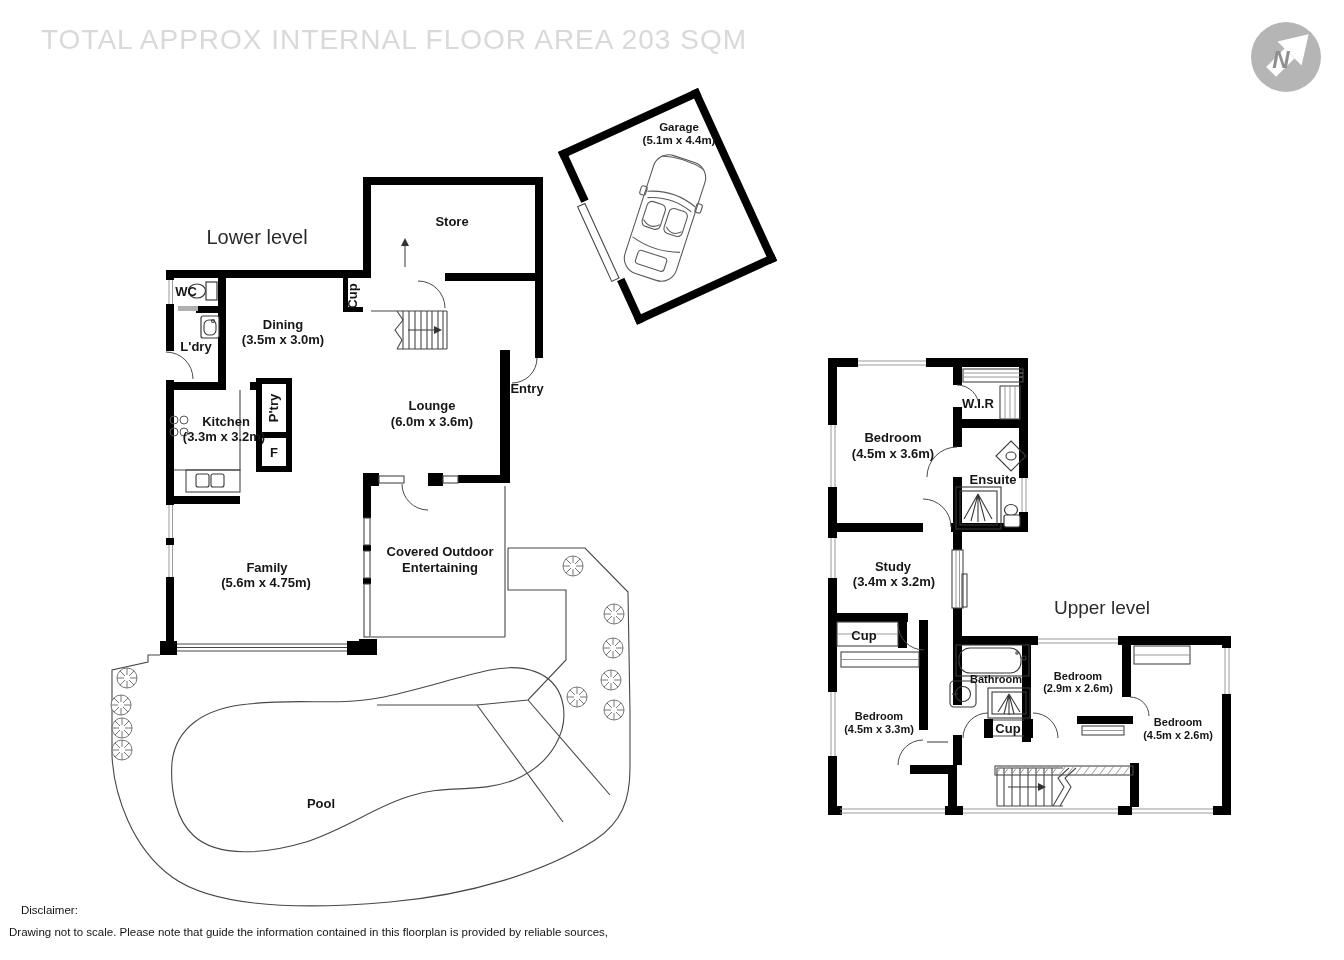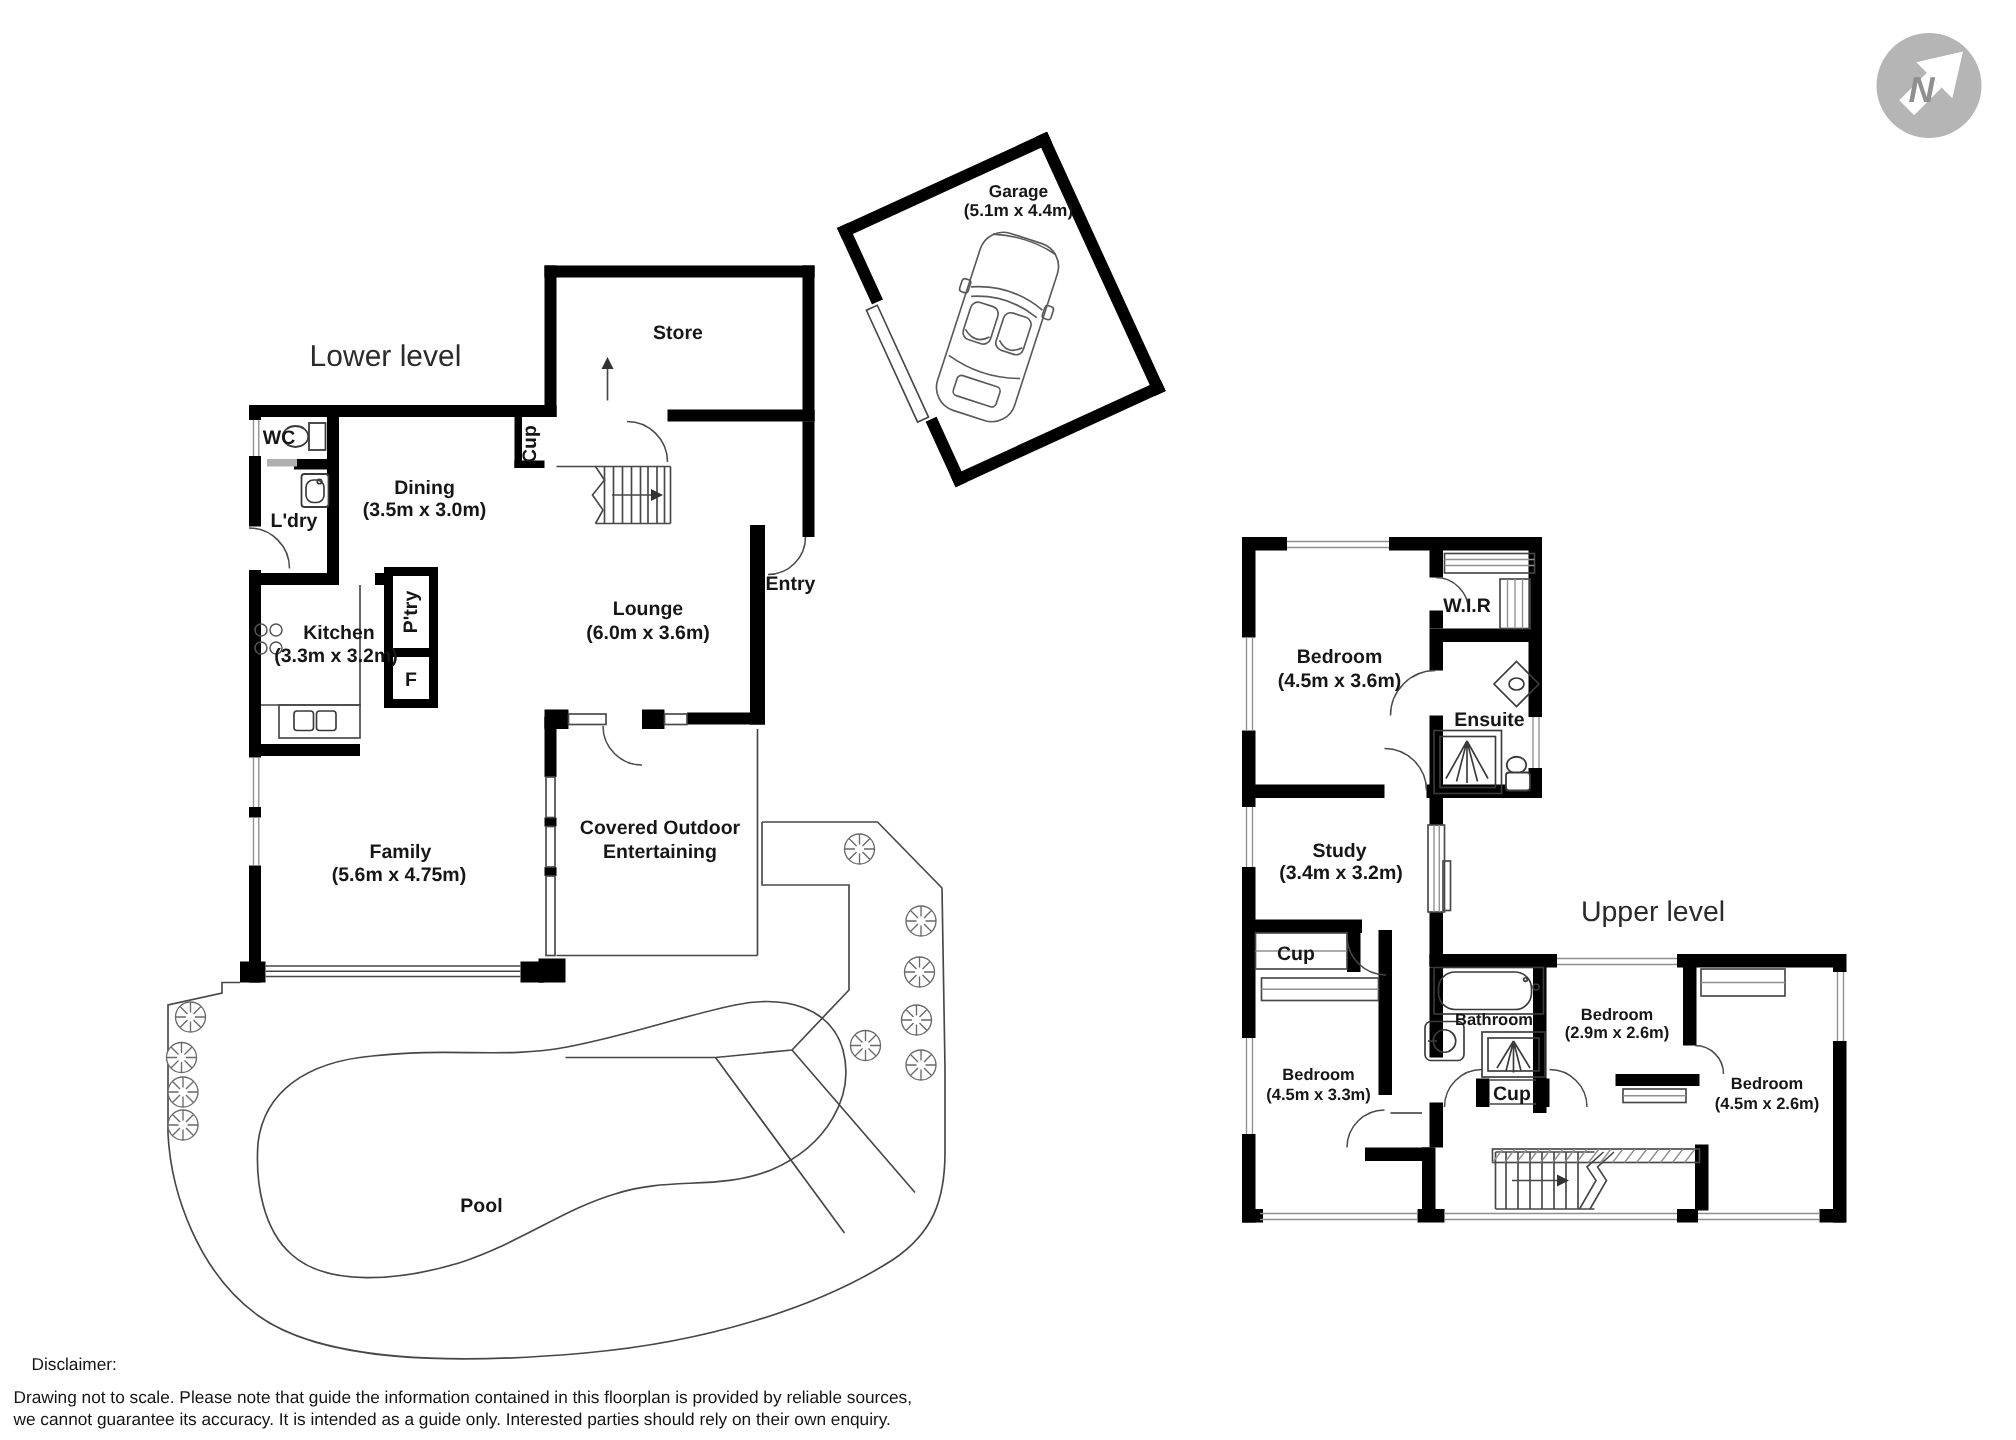--- a/index.html
+++ b/index.html
@@ -23,20 +23,21 @@
   .hdg2{font-size:19px;font-weight:400;fill:#2b2b2b;text-anchor:middle;}
   .nlet{font-size:24px;font-weight:700;font-style:italic;fill:#8f8f8f;text-anchor:middle;}
   .disclaimer{position:absolute;left:9px;top:903px;color:#141414;font-size:11.5px;line-height:1.3;}
   .disclaimer .dh{margin-bottom:7px;padding-left:12px;}
 </style>
 </head>
 <body>
 
 <div class="canvas">
 
+  <div class="title">TOTAL APPROX INTERNAL FLOOR AREA 203 SQM</div>
 
   <svg class="plan" width="1344" height="960" viewBox="0 0 1344 960">
 
     <defs>
       <g id="tree" stroke="#6a6a6a" stroke-width="0.9" fill="none">
         <circle r="10" fill="#fff"></circle>
         <path d="M0,-10 L0,-3 M7,-7 L2,-2 M10,0 L3,0 M7,7 L2,2 M0,10 L0,3 M-7,7 L-2,2 M-10,0 L-3,0 M-7,-7 L-2,-2"></path>
       </g>
     </defs>
 
@@ -340,16 +341,15 @@
       <text class="room-sm" x="1078" y="680">Bedroom</text>
       <text class="room-sm" x="1078" y="692">(2.9m x 2.6m)</text>
       <text class="room-sm" x="1178" y="726">Bedroom</text>
       <text class="room-sm" x="1178" y="739">(4.5m x 2.6m)</text>
     </g>
   </svg>
 
   <div class="disclaimer">
     <div class="dh">Disclaimer:</div>
     <div>Drawing not to scale. Please note that guide the information contained in this floorplan is provided by reliable sources,</div>
-    <div>we cannot guarantee its accuracy. It is intended as a guide only. Interested parties should rely on their own enquiry.</div>
   </div>
 
 </div>
 
 </body></html>

